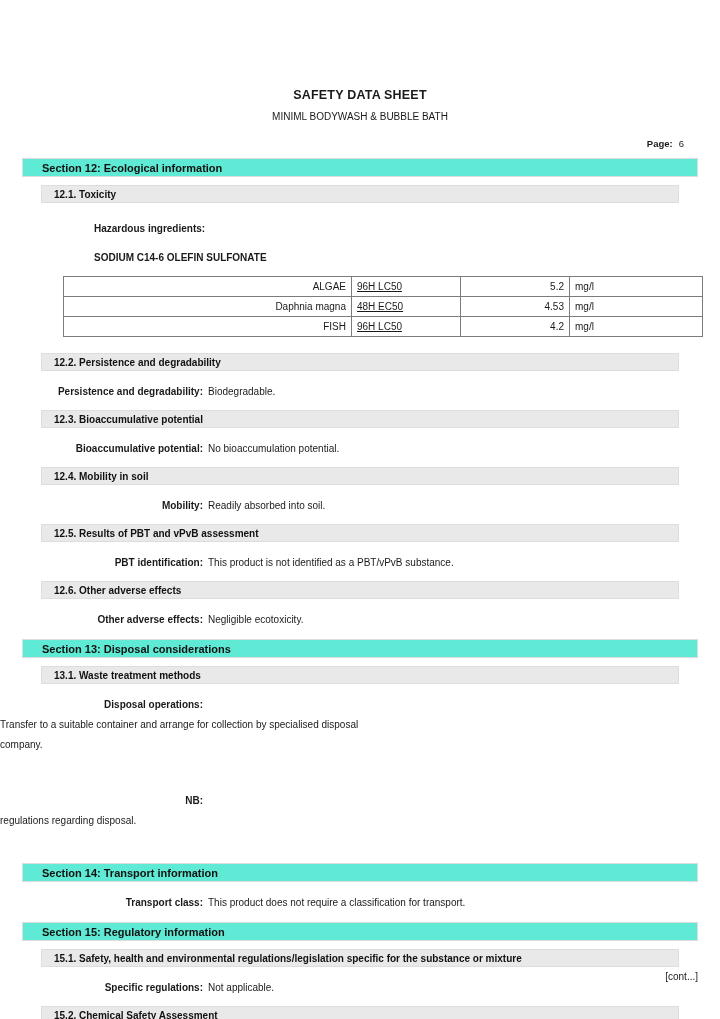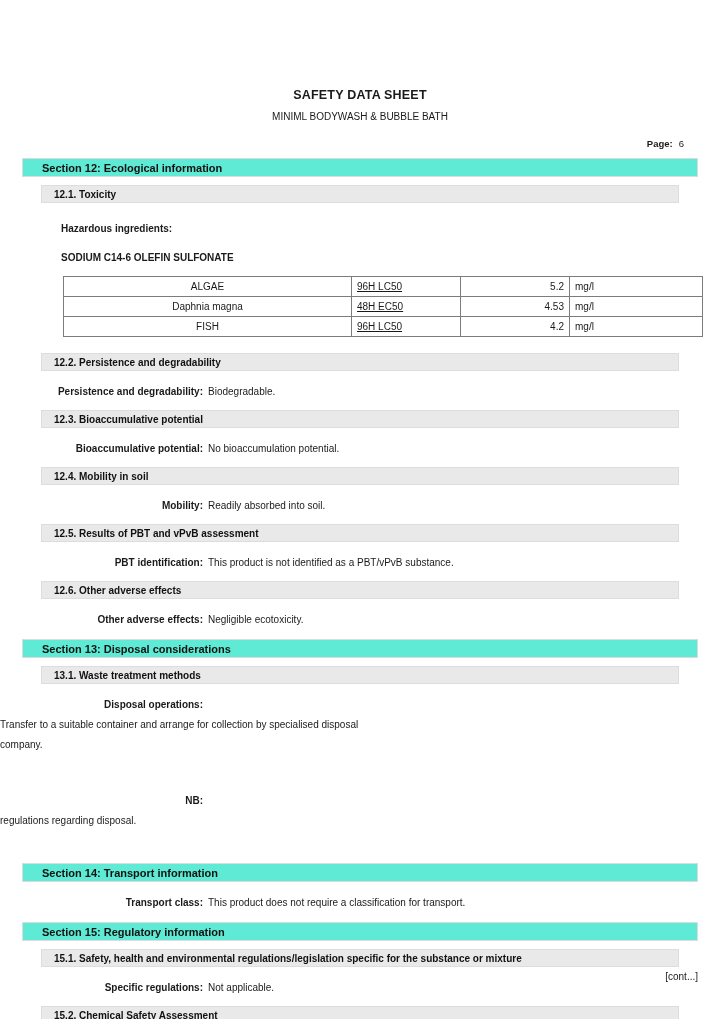--- a/index.html
+++ b/index.html
@@ -103,21 +103,21 @@
     margin-right: 24px;
     font-weight: normal;
   }
   .kv .v .line { display: block; }
 
   
   .plain {
     font-size: 10px;
     line-height: 13px;
     font-weight: bold;
-    padding-left: 61px;
+    padding-left: 94px;
   }
   .hz-ingredients { margin-top: 19px; }
   .hz-name { margin-top: 16px; }
 
   
   table.tox {
     border-collapse: collapse;
     margin: 12px 0 0 63px;
     width: 597px;
     table-layout: fixed;
@@ -125,21 +125,21 @@
   }
   table.tox td {
     border: 1px solid #7c7c7c;
     height: 19px;
     padding: 0 5px;
     line-height: 19px;
     font-weight: normal;
     overflow: hidden;
     white-space: nowrap;
   }
-  table.tox td.c-species { width: 277px; text-align: center; }
+  table.tox td.c-species { width: 277px; text-align: right; }
   table.tox td.c-test    { width: 98px;  text-align: left; text-decoration: underline; }
   table.tox td.c-value   { width: 98px;  text-align: right; }
   table.tox td.c-unit    { width: 122px; text-align: left; }
 
   
   .footer {
     position: absolute;
     left: 0;
     right: 22px;
     bottom: 36px;

